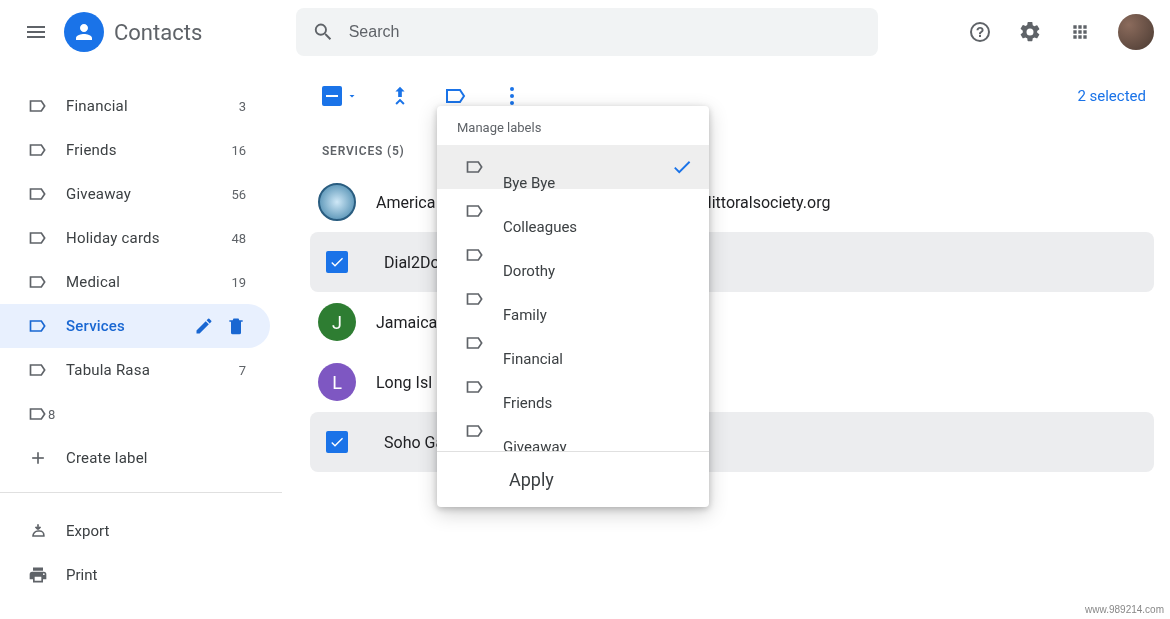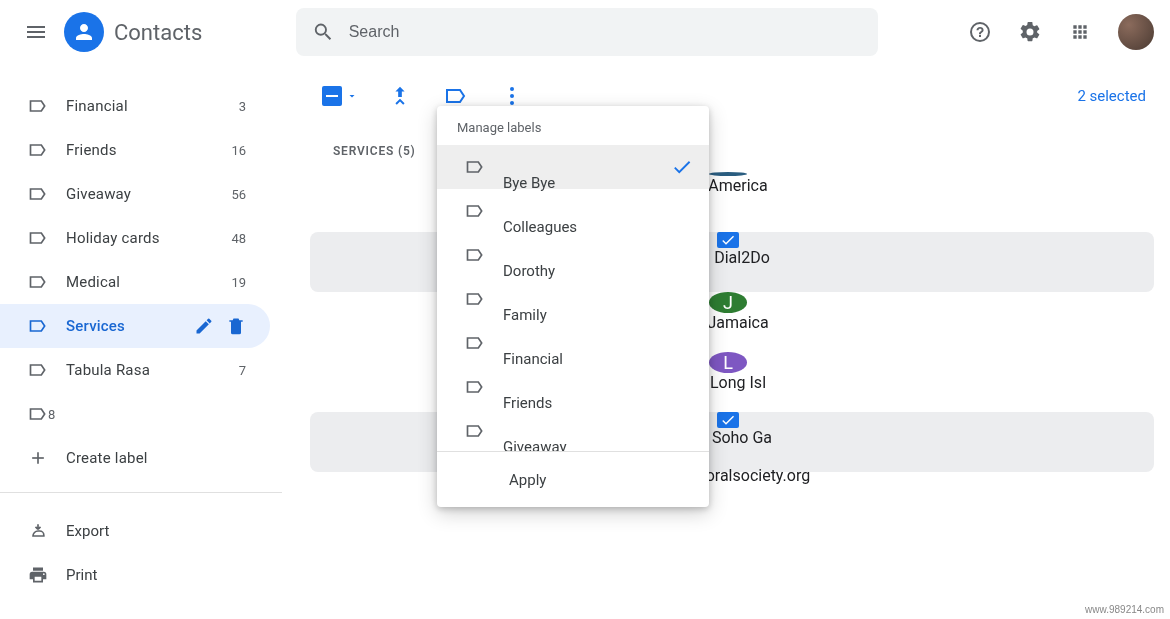--- a/index.html
+++ b/index.html
@@ -39,38 +39,38 @@
   .toolbar { display: flex; align-items: center; height: 56px; margin-top: 4px; text-align: right; }
   .toolbar-left { display: flex; align-items: center; gap: 28px; margin-left: 12px; }
   .selection-box { display: flex; align-items: center; gap: 4px; cursor: pointer; }
   .sel-square { width: 20px; height: 20px; background: #1a73e8; border-radius: 2px; display: flex; align-items: center; justify-content: center; }
   .sel-dash { width: 12px; height: 2px; background: #fff; }
   .toolbar-icon { width: 28px; height: 28px; display: flex; align-items: center; justify-content: center; cursor: pointer; color: #1a73e8; }
   .more-vert { display: flex; flex-direction: column; gap: 3px; align-items: center; justify-content: center; }
   .more-vert span { width: 4px; height: 4px; background: #1a73e8; border-radius: 50%; }
   .selected-text { margin-left: auto; color: #1a73e8; font-size: 15px; margin-right: 8px; }
   
-  .list-header { font-size: 12px; color: #5f6368; font-weight: 600; letter-spacing: 0.8px; text-transform: uppercase; margin: 20px 0 14px 23px; }
-  
-  .contact-row { display: flex; align-items: center; height: 60px; padding: 0 16px 0 8px; border-radius: 8px; flex-direction: column; }
+  .list-header { font-size: 12px; color: #5f6368; font-weight: 600; letter-spacing: 0.8px; text-transform: uppercase; margin: 20px 0 14px 12px; }
+  
+  .contact-row { display: flex; align-items: center; height: 60px; padding: 0 16px 0 8px; border-radius: 8px; }
   .contact-row.selected { background: #ecedef; }
   .contact-avatar { width: 38px; height: 38px; border-radius: 50%; display: flex; align-items: center; justify-content: center; color: #fff; font-size: 18px; }
   .contact-check { width: 22px; height: 22px; background: #1a73e8; border-radius: 2px; display: flex; align-items: center; justify-content: center; margin: 0 8px; }
   .contact-name { margin-left: 20px; font-size: 16px; color: #202124; flex: 0 0 290px; }
   .contact-email { font-size: 16px; color: #202124; }
   
   
   .dropdown { position: absolute; left: 155px; top: 42px; width: 272px; background: #fff; border-radius: 4px; box-shadow: 0 2px 6px rgba(0,0,0,0.2), 0 6px 20px rgba(0,0,0,0.19); z-index: 100; display: flex; flex-direction: column; }
   .dropdown-header { font-size: 13px; color: #5f6368; padding: 14px 20px 10px 20px; }
   .dropdown-list { max-height: 306px; overflow: hidden; }
   .dropdown-item { display: flex; align-items: center; height: 44px; padding: 0 16px 0 28px; cursor: pointer; gap: 18px; }
   .dropdown-item.highlighted { background: #eeeeee; }
   .dropdown-item .item-text { font-size: 15px; color: #3c4043; flex: 1; margin-top: 31px; }
   .dropdown-item .check { color: #1a73e8; }
-  .dropdown-footer { border-top: 1px solid #e0e0e0; height: 56px; display: flex; align-items: center; padding-left: 72px; font-size: 15px; color: #3c4043; cursor: pointer; }
+  .dropdown-footer { border-top: 1px solid #e0e0e0; height: 56px; display: flex; align-items: center; padding-left: 72px; font-size: 18px; color: #3c4043; cursor: pointer; }
   
   .watermark { position: absolute; bottom: 4px; right: 6px; font-size: 10px; color: #888; font-family: Arial, sans-serif; }
   
   
   svg { display: block; }
 </style>
 </head>
 <body>
 
 <div class="header">

